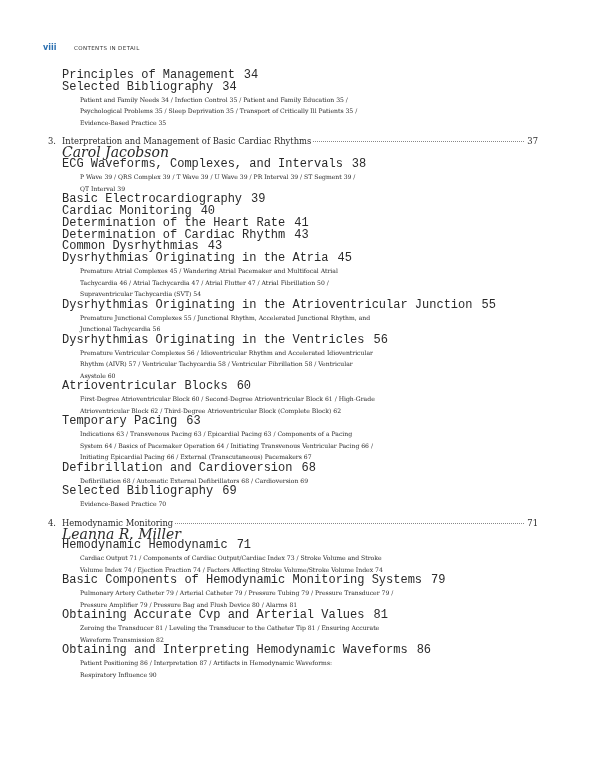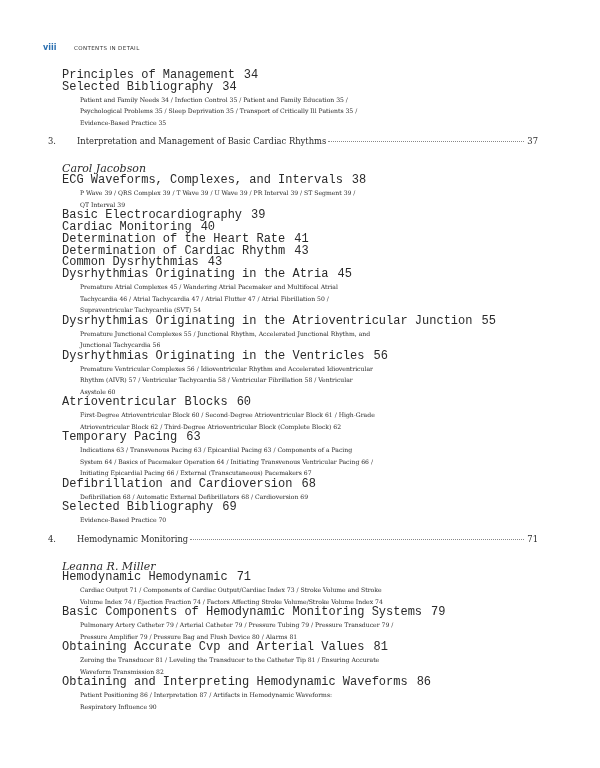--- a/index.html
+++ b/index.html
@@ -8,24 +8,24 @@
   .header { position: absolute; left: 43px; top: 43px; display: flex; align-items: center; }
   .folio { font-family: "DejaVu Sans", sans-serif; font-weight: bold; font-size: 8px; color: #2a6fb0; width: 31px; }
   .running { font-family: "DejaVu Sans", sans-serif; font-size: 5.5px; letter-spacing: 0.4px; color: #333; }
   .page { position: absolute; left: 48px; top: 70px; width: 490px; }
   .l1 { font-size: 12px; line-height: 11.8px; padding-left: 14px; white-space: nowrap; font-family: Liberation Mono, monospace; }
   .l1 .pg { margin-left: 9px; }
   .l2 { font-size: 6.1px; line-height: 11.6px; padding-left: 32px; padding-right: 60px; }
   .l2 .ln { display: block; white-space: nowrap; }
   .chap { display: flex; align-items: baseline; font-size: 8.4px; line-height: 12px; margin-top: 7px; }
   .chap .num { width: 14px; }
-  .chap .title { white-space: nowrap; margin-left: 15px; }
+  .chap .title { white-space: nowrap; }
   .chap .dots { flex: 1; border-bottom: 1px dotted #888; margin: 0 2px 0 2px; transform: translateY(-2px); }
   .chap .cp { width: 12px; text-align: right; }
-  .author { font-size: 11px; line-height: 11.8px; padding-left: 14px; font-style: italic; margin-top: 16px; }
+  .author { font-size: 14px; line-height: 11.8px; padding-left: 14px; font-style: italic; }
 </style>
 </head>
 <body>
 
 <div class="header">
   <span class="folio">viii</span>
   <span class="running">CONTENTS IN DETAIL</span>
 </div>
 
 <div class="page" id="toc">

